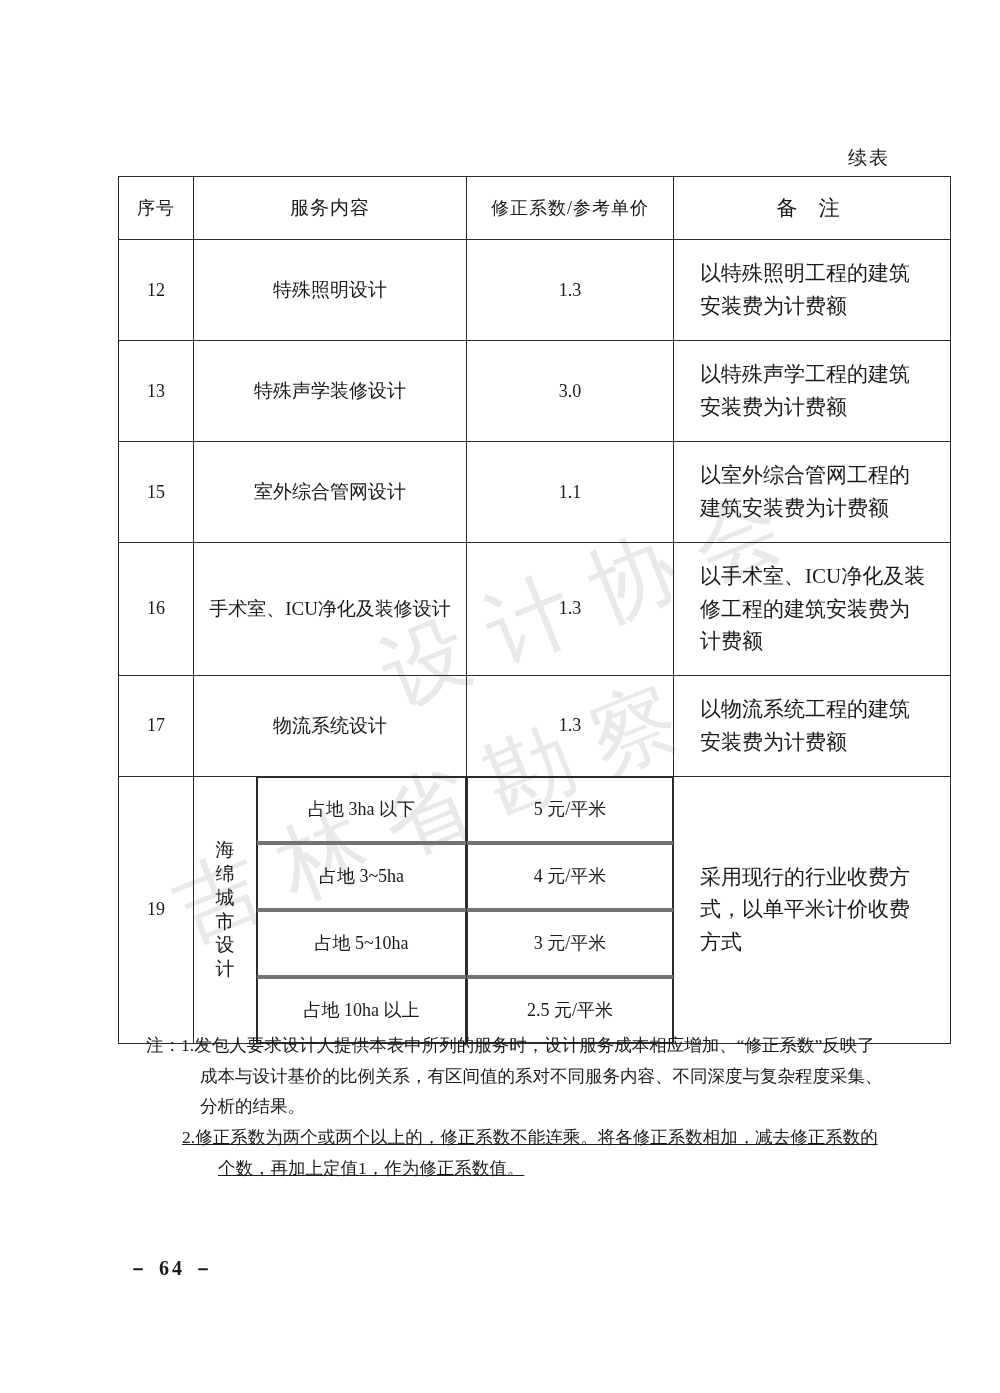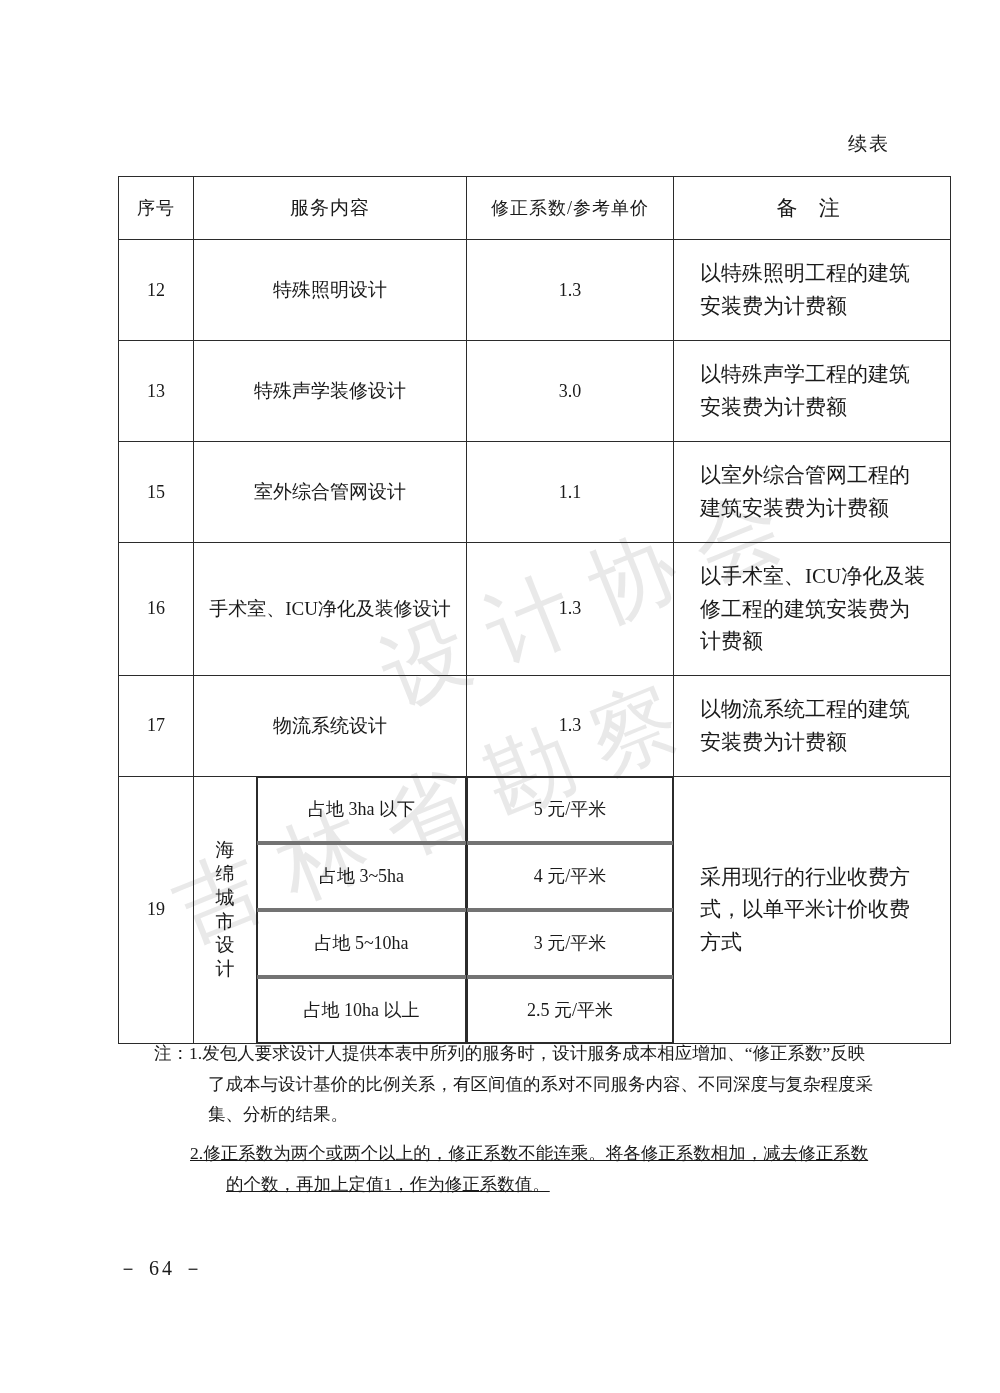--- a/index.html
+++ b/index.html
@@ -43,21 +43,21 @@
   .watermark .wmline2 { position:absolute; left: 300px; top: 60px; }
 
   .content {
     position: relative;
     z-index: 2;
   }
 
   .cont-label {
     position: absolute;
     right: 110px;
-    top: 131px;
+    top: 145px;
     font-size: 19px;
     letter-spacing: 2px;
   }
 
   table.main {
     position: absolute;
     left: 118px;
     top: 176px;
     width: 764px;
     border-collapse: collapse;
@@ -119,30 +119,31 @@
   .sub-table tr + tr td { border-top: 4px solid #737373; }
 
   .notes {
     position: absolute;
     left: 146px;
     top: 1030px;
     width: 740px;
     font-size: 17.5px;
     line-height: 1.75;
   }
-  .notes p { margin: 8px; }
+  .notes p { margin: 0; }
   .note-hang { padding-left: 54px; text-indent: -54px; }
   .note-hang2 { padding-left: 72px; text-indent: -36px; text-decoration: underline; }
 
   .pagenum {
     position: absolute;
-    left: 118px;
+    left: 128px;
     top: 1255px;
     font-size: 20px;
     letter-spacing: 3px;
+    font-weight: bold;
   }
 </style>
 </head>
 <body>
 
 <div class="page">
 
   <div class="watermark">
     <div class="wmline1">吉林省勘察</div>
     <div class="wmline2">设计协会</div>

